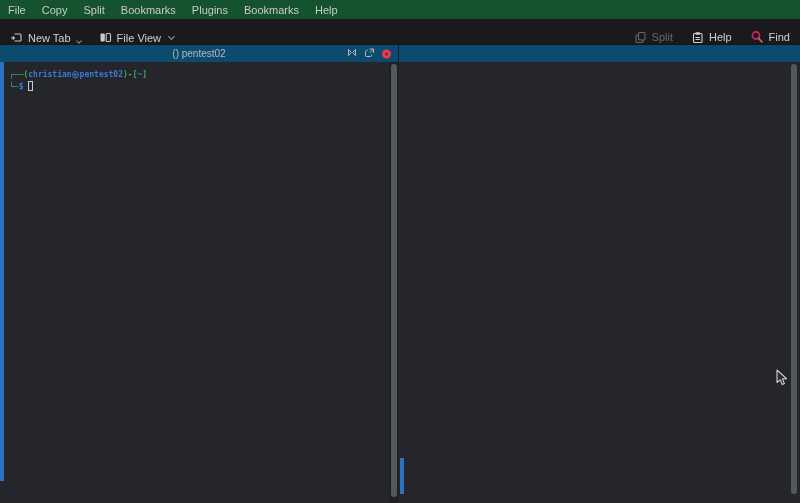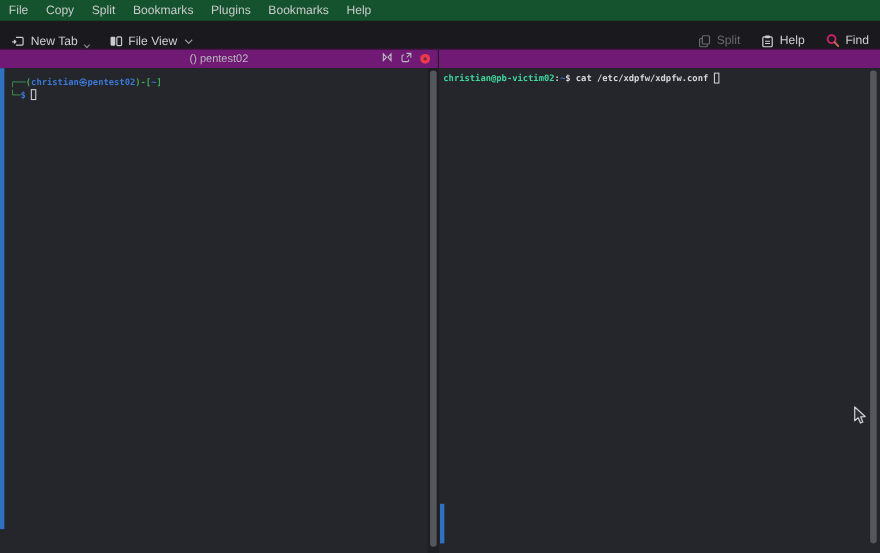--- a/index.html
+++ b/index.html
@@ -15,21 +15,21 @@
   
   .toolbar { display:flex; align-items:flex-end; height:25px; padding:0 10px; background:#1a1a1e;gap:48px; }
   .tool-left { display:flex; align-items:center; gap:18px; }
   .tool-right { margin-left:auto; display:flex; align-items:center; gap:18px; }
   .tool-btn { display:flex; align-items:center; gap:5px; color:#cfd0d2; }
   .tool-btn.disabled { color:#67696e; }
   .tool-btn svg { display:block; }
   .chevron { width:5px; height:5px; border-right:1.2px solid #9a9ca0; border-bottom:1.2px solid #9a9ca0; transform:rotate(45deg); margin-left:3px; margin-top:-3px; }
   .caret-sm { width:4px; height:4px; border-right:1px solid #8a8c90; border-bottom:1px solid #8a8c90; transform:rotate(45deg); margin-left:1px; margin-top:6px; }
   
-  .header-row { display:flex; height:18px; background:#701a75; border-top:1px solid #141417; }
+  .header-row { display:flex; height:18px; background:#0c4a6e; border-top:1px solid #141417; }
   .pane-header { position:relative; display:flex; align-items:center; justify-content:center; font-size:10px; color:#b8b9bc; }
   .pane-header.left { width:399px; border-right:1px solid #1c1c20; }
   .pane-header.right { flex:1; }
   .header-icons { position:absolute; right:7px; top:50%; transform:translateY(-50%); display:flex; align-items:center; gap:7px; }
   .close-dot { width:9px; height:9px; border-radius:50%; background:#e93a4f; position:relative; }
   .close-dot::after { content:""; position:absolute; left:3px; top:3px; width:3px; height:3px; border-radius:50%; background:#7c2531; }
   
   .content { display:flex; height:441px; }
   .pane-body { position:relative; background:#24262b; }
   .pane-body.left { width:389px; }
@@ -146,21 +146,20 @@
       <div class="term term-left"><div><span class="c-green">┌──(</span><span class="c-blue">christian㉿pentest02</span><span class="c-green">)-[</span><span class="c-blue">~</span><span class="c-green">]</span></div><div><span class="c-green">└─</span><span class="c-blue">$</span><span class="cursor-box"></span></div></div>
     </div>
 
     <div class="splitter">
       <div class="splitter-bar"></div>
     </div>
 
     <div class="pane-body right">
       <div class="scroll-blue-right"></div>
       <div class="scroll-gray-right"></div>
-      <div class="term term-right"><span class="c-mint">christian@pb-victim02</span><span class="c-fg">:</span><span class="c-blue">~</span><span class="c-fg">$</span><span class="c-fg"> cat /etc/xdpfw/xdpfw.conf</span><span class="cursor-box"></span></div>
     </div>
   </div>
 
   <div class="mouse-pointer">
     <svg width="13" height="18" viewBox="0 0 13 18">
       <path d="M1,1 L1,13.5 L4.2,10.8 L6.2,15.6 L8.4,14.6 L6.4,9.9 L10.5,9.7 Z" fill="#2b2d31" stroke="#d0d2d5" stroke-width="1.1" stroke-linejoin="round"></path>
     </svg>
   </div>
 
 </div>

